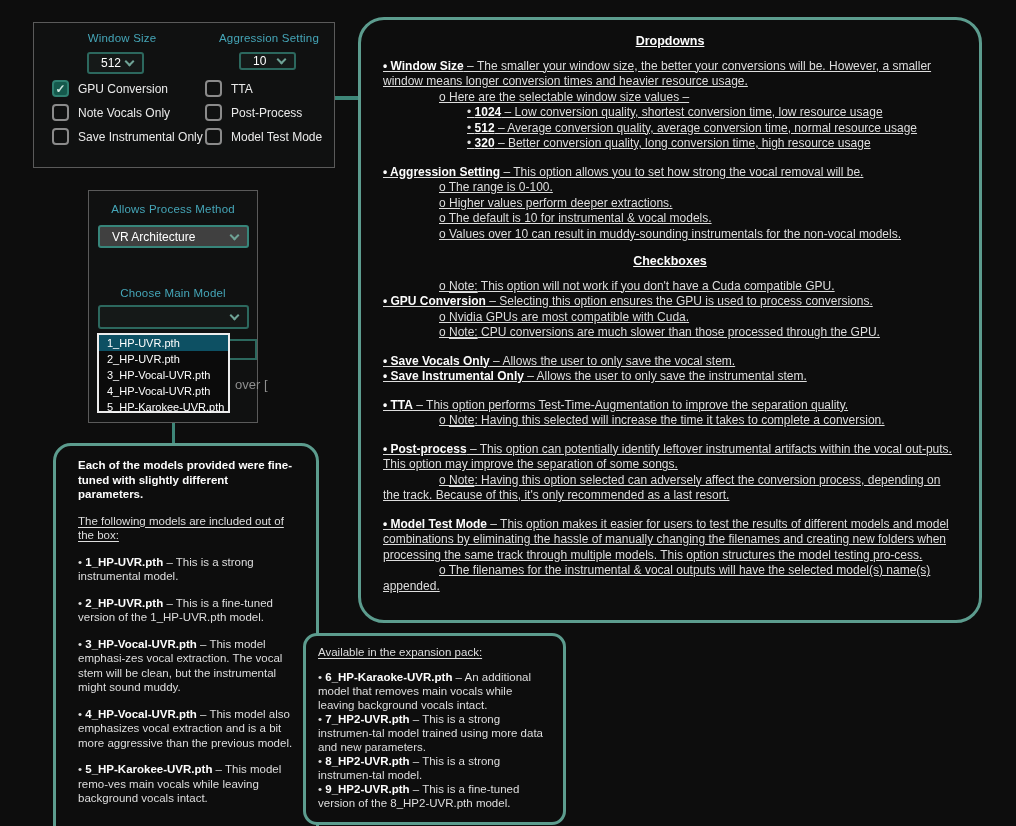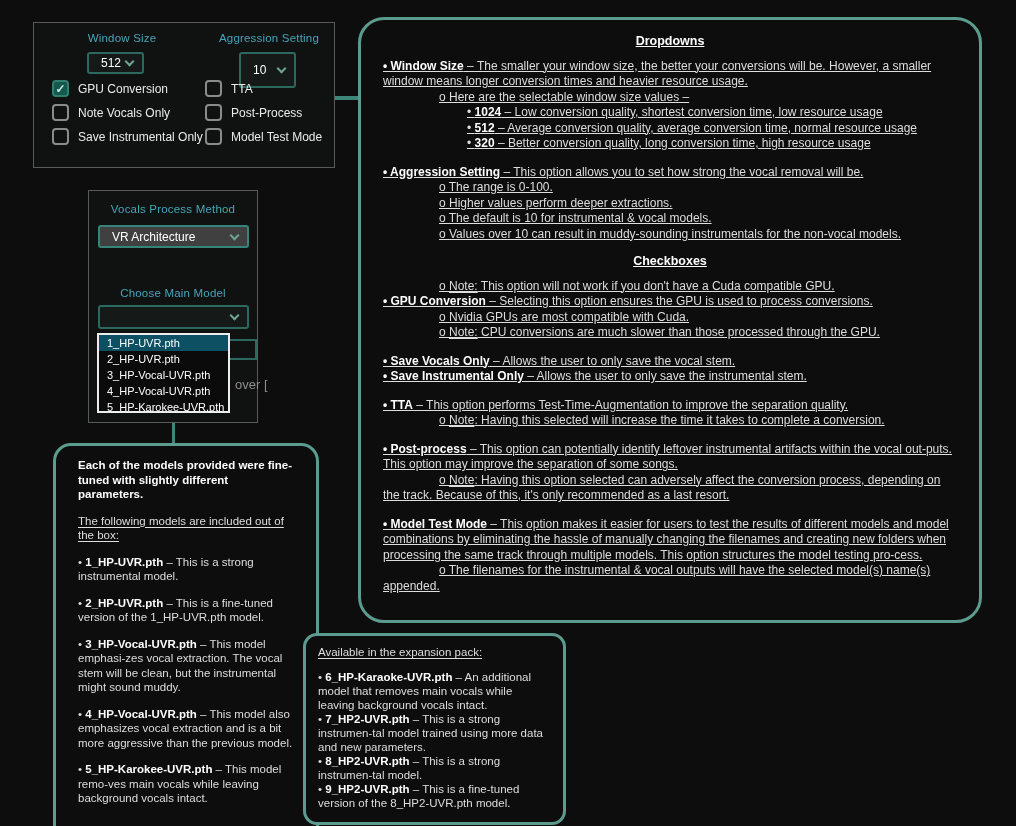--- a/index.html
+++ b/index.html
@@ -59,21 +59,21 @@
   <div class="connector" style="left:172px; top:420px; width:3px; height:25px;"></div>
 
   <div id="panelA" class="panel-ui" style="left:33px; top:22px; width:302px; height:146px;">
     <div class="tlabel" style="left:28px; top:9px; width:120px;">Window Size</div>
     <div class="tlabel" style="left:172px; top:9px; width:126px;">Aggression Setting</div>
 
     <div class="sel" style="left:53px; top:29px; width:57px; height:22px;">
       <span>512</span>
       <span class="chev"></span>
     </div>
-    <div class="sel" style="left:205px; top:29px; width:57px; height:36px;">
+    <div class="sel" style="left:205px; top:29px; width:57px; height:18px;align-items:flex-end;">
       <span>10</span>
       <span class="chev"></span>
     </div>
 
     <div class="cbcol" style="left:18px; top:57px;" id="cbcol1">
         <div class="cbrow">
           <span class="cb checked">
             <span class="mark">✓</span>
           </span>
           <span class="cblabel">GPU Conversion</span>
@@ -97,21 +97,21 @@
           <span class="cblabel">Post-Process</span>
         </div>
         <div class="cbrow">
           <span class="cb"></span>
           <span class="cblabel">Model Test Mode</span>
         </div>
       </div>
   </div>
 
   <div id="panelB" class="panel-ui" style="left:88px; top:190px; width:170px; height:233px;">
-    <div class="tlabel" style="left:0; top:12px; width:100%;">Vocals Process Method</div>
+    <div class="tlabel" style="left:0; top:12px; width:100%;">Allows Process Method</div>
     <div class="sel big" style="left:9px; top:34px; width:151px; height:23px;">
       <span>VR Architecture</span>
       <span class="chev"></span>
     </div>
     <div class="tlabel" style="left:0; top:96px; width:100%;">Choose Main Model</div>
     <div class="sel" style="left:9px; top:114px; width:151px; height:24px;">
       <span></span>
       <span class="chev"></span>
     </div>
 

